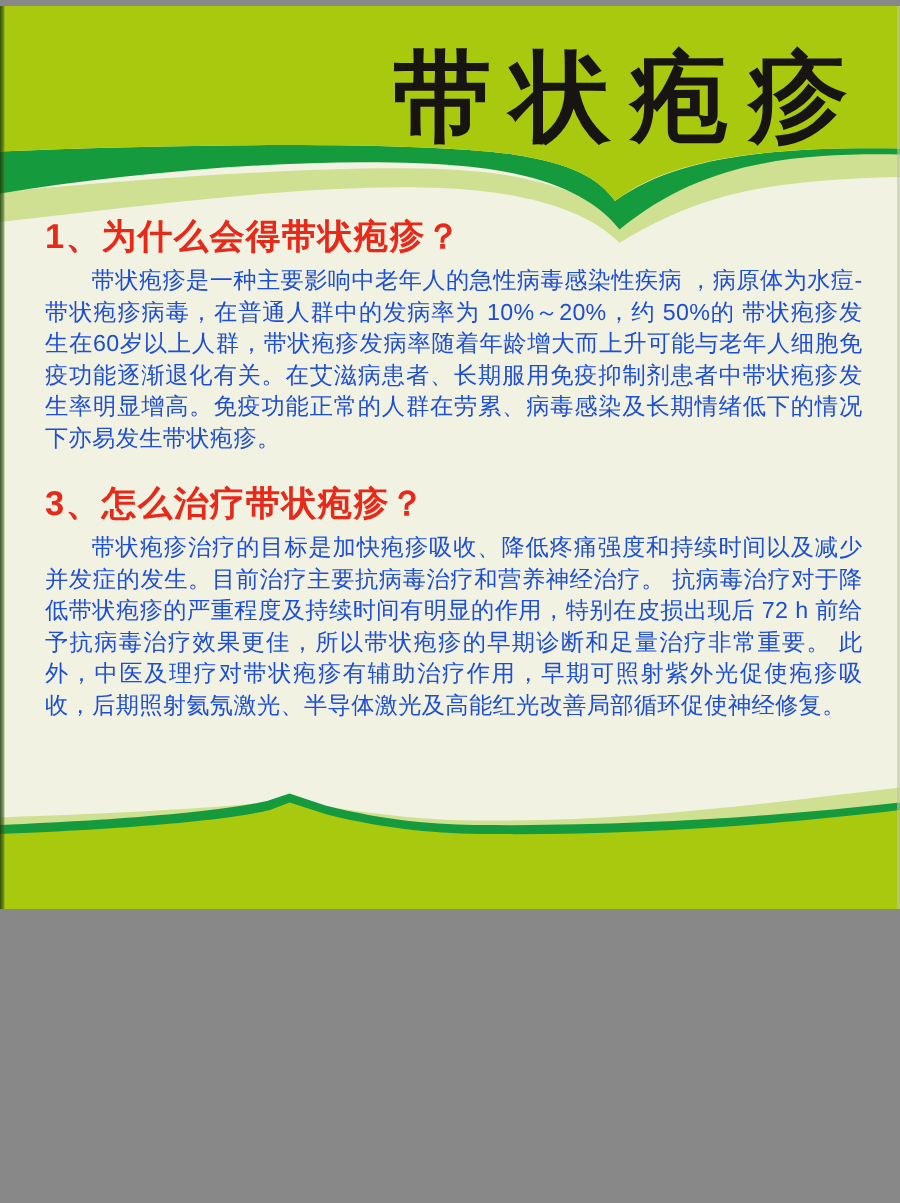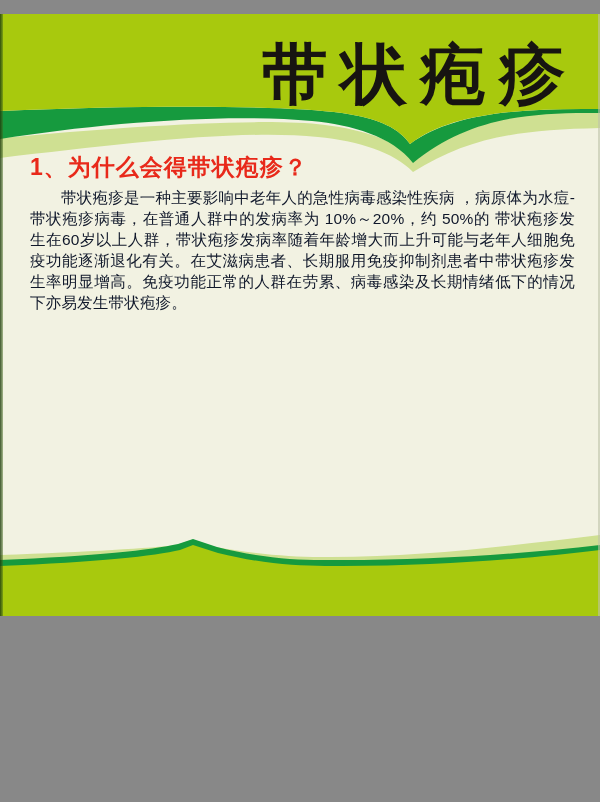--- a/index.html
+++ b/index.html
@@ -2,21 +2,21 @@
 <html><head>
 <meta charset="utf-8">
 <style>
   html,body{margin:0;padding:0;background:#888;}
   .poster{
     position:relative;
     width:600px;height:602px;
     background:#f2f2e2;
     overflow:hidden;
     font-family:"Liberation Sans", sans-serif;
-    margin:14px auto;
+    margin:4px auto;
   }
   .hdr-svg,.ftr-svg{position:absolute;left:0;display:block;}
   .hdr-svg{top:0;}
   .ftr-svg{bottom:0;}
   .poster-title{
     position:absolute;
     top:20px;right:22px;
     font-family:"DejaVu Serif", serif;
     font-weight:bold;
     font-size:66px;
@@ -35,21 +35,21 @@
     font-size:23px;
     line-height:24px;
     font-weight:bold;
     color:#e8291a;
     letter-spacing:1px;
     margin:0 0 8px 0;
   }
   .sec-body{
     font-size:15.5px;
     line-height:21px;
-    color:#0f172a;
+    color:#1d4ed8;
     text-align:justify;
     text-indent:2em;
     margin:0 0 20px 0;
     letter-spacing:0.2px;
   }
   .left-edge{
     position:absolute;left:0;top:0;bottom:0;width:3px;
     background:linear-gradient(to right, rgba(30,60,12,0.85), rgba(70,110,30,0.45));
     z-index:20;
   }
@@ -85,20 +85,24 @@
   <div class="content">
 
     <div class="section">
       <h2 class="sec-heading">1、为什么会得带状疱疹？</h2>
       <p class="sec-body">带状疱疹是一种主要影响中老年人的急性病毒感染性疾病 ，病原体为水痘-带状疱疹病毒，在普通人群中的发病率为 10%～20%，约 50%的 带状疱疹发生在60岁以上人群，带状疱疹发病率随着年龄增大而上升可能与老年人细胞免疫功能逐渐退化有关。在艾滋病患者、长期服用免疫抑制剂患者中带状疱疹发生率明显增高。免疫功能正常的人群在劳累、病毒感染及长期情绪低下的情况下亦易发生带状疱疹。</p>
     </div>
 
     <div class="section">
     </div>
 
+    <div class="section">
+      <h2 class="sec-heading">3、怎么治疗带状疱疹？</h2>
+      <p class="sec-body">带状疱疹治疗的目标是加快疱疹吸收、降低疼痛强度和持续时间以及减少并发症的发生。目前治疗主要抗病毒治疗和营养神经治疗。 抗病毒治疗对于降低带状疱疹的严重程度及持续时间有明显的作用，特别在皮损出现后 72 h 前给予抗病毒治疗效果更佳，所以带状疱疹的早期诊断和足量治疗非常重要。 此外，中医及理疗对带状疱疹有辅助治疗作用，早期可照射紫外光促使疱疹吸收，后期照射氦氖激光、半导体激光及高能红光改善局部循环促使神经修复。</p>
+    </div>
 
   </div>
 
   <svg class="ftr-svg" width="600" height="102" viewBox="0 0 600 102" aria-hidden="true">
 
     <path fill="#cfe092" d="M0,41 C90,38 150,34 178,31 L193,28 L215,33
              C255,40 290,43 320,43 C420,44 515,31 600,21
              L600,102 L0,102 Z"></path>
 
     <path fill="#169a3e" d="M0,46 C95,42 152,36 178,30 L193,25 L217,33

